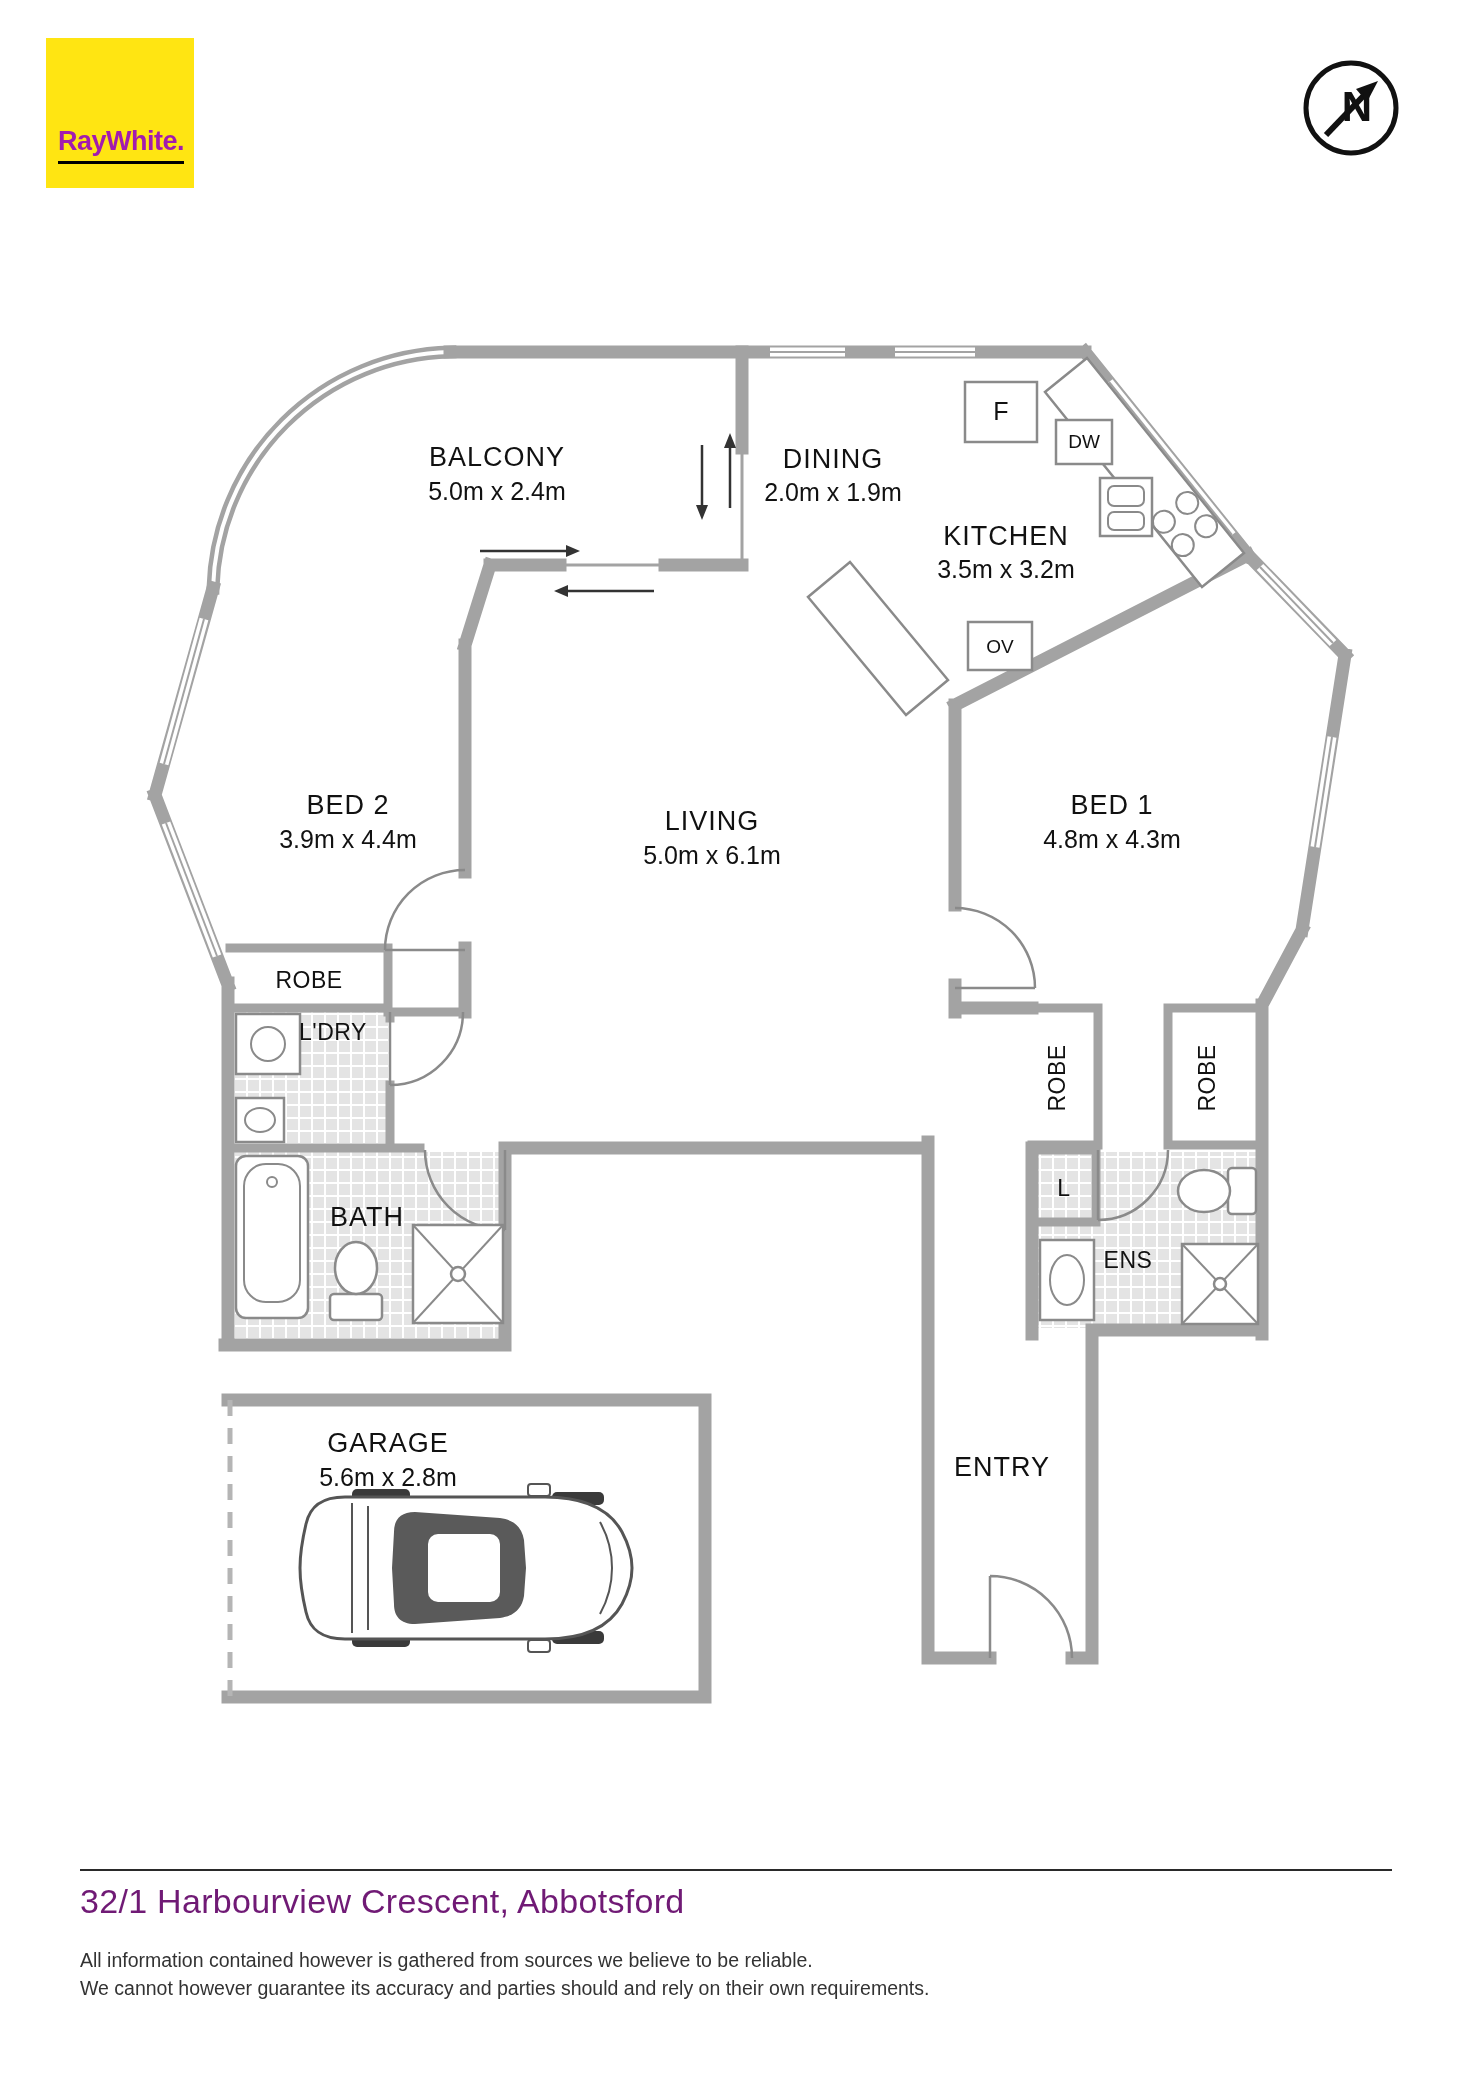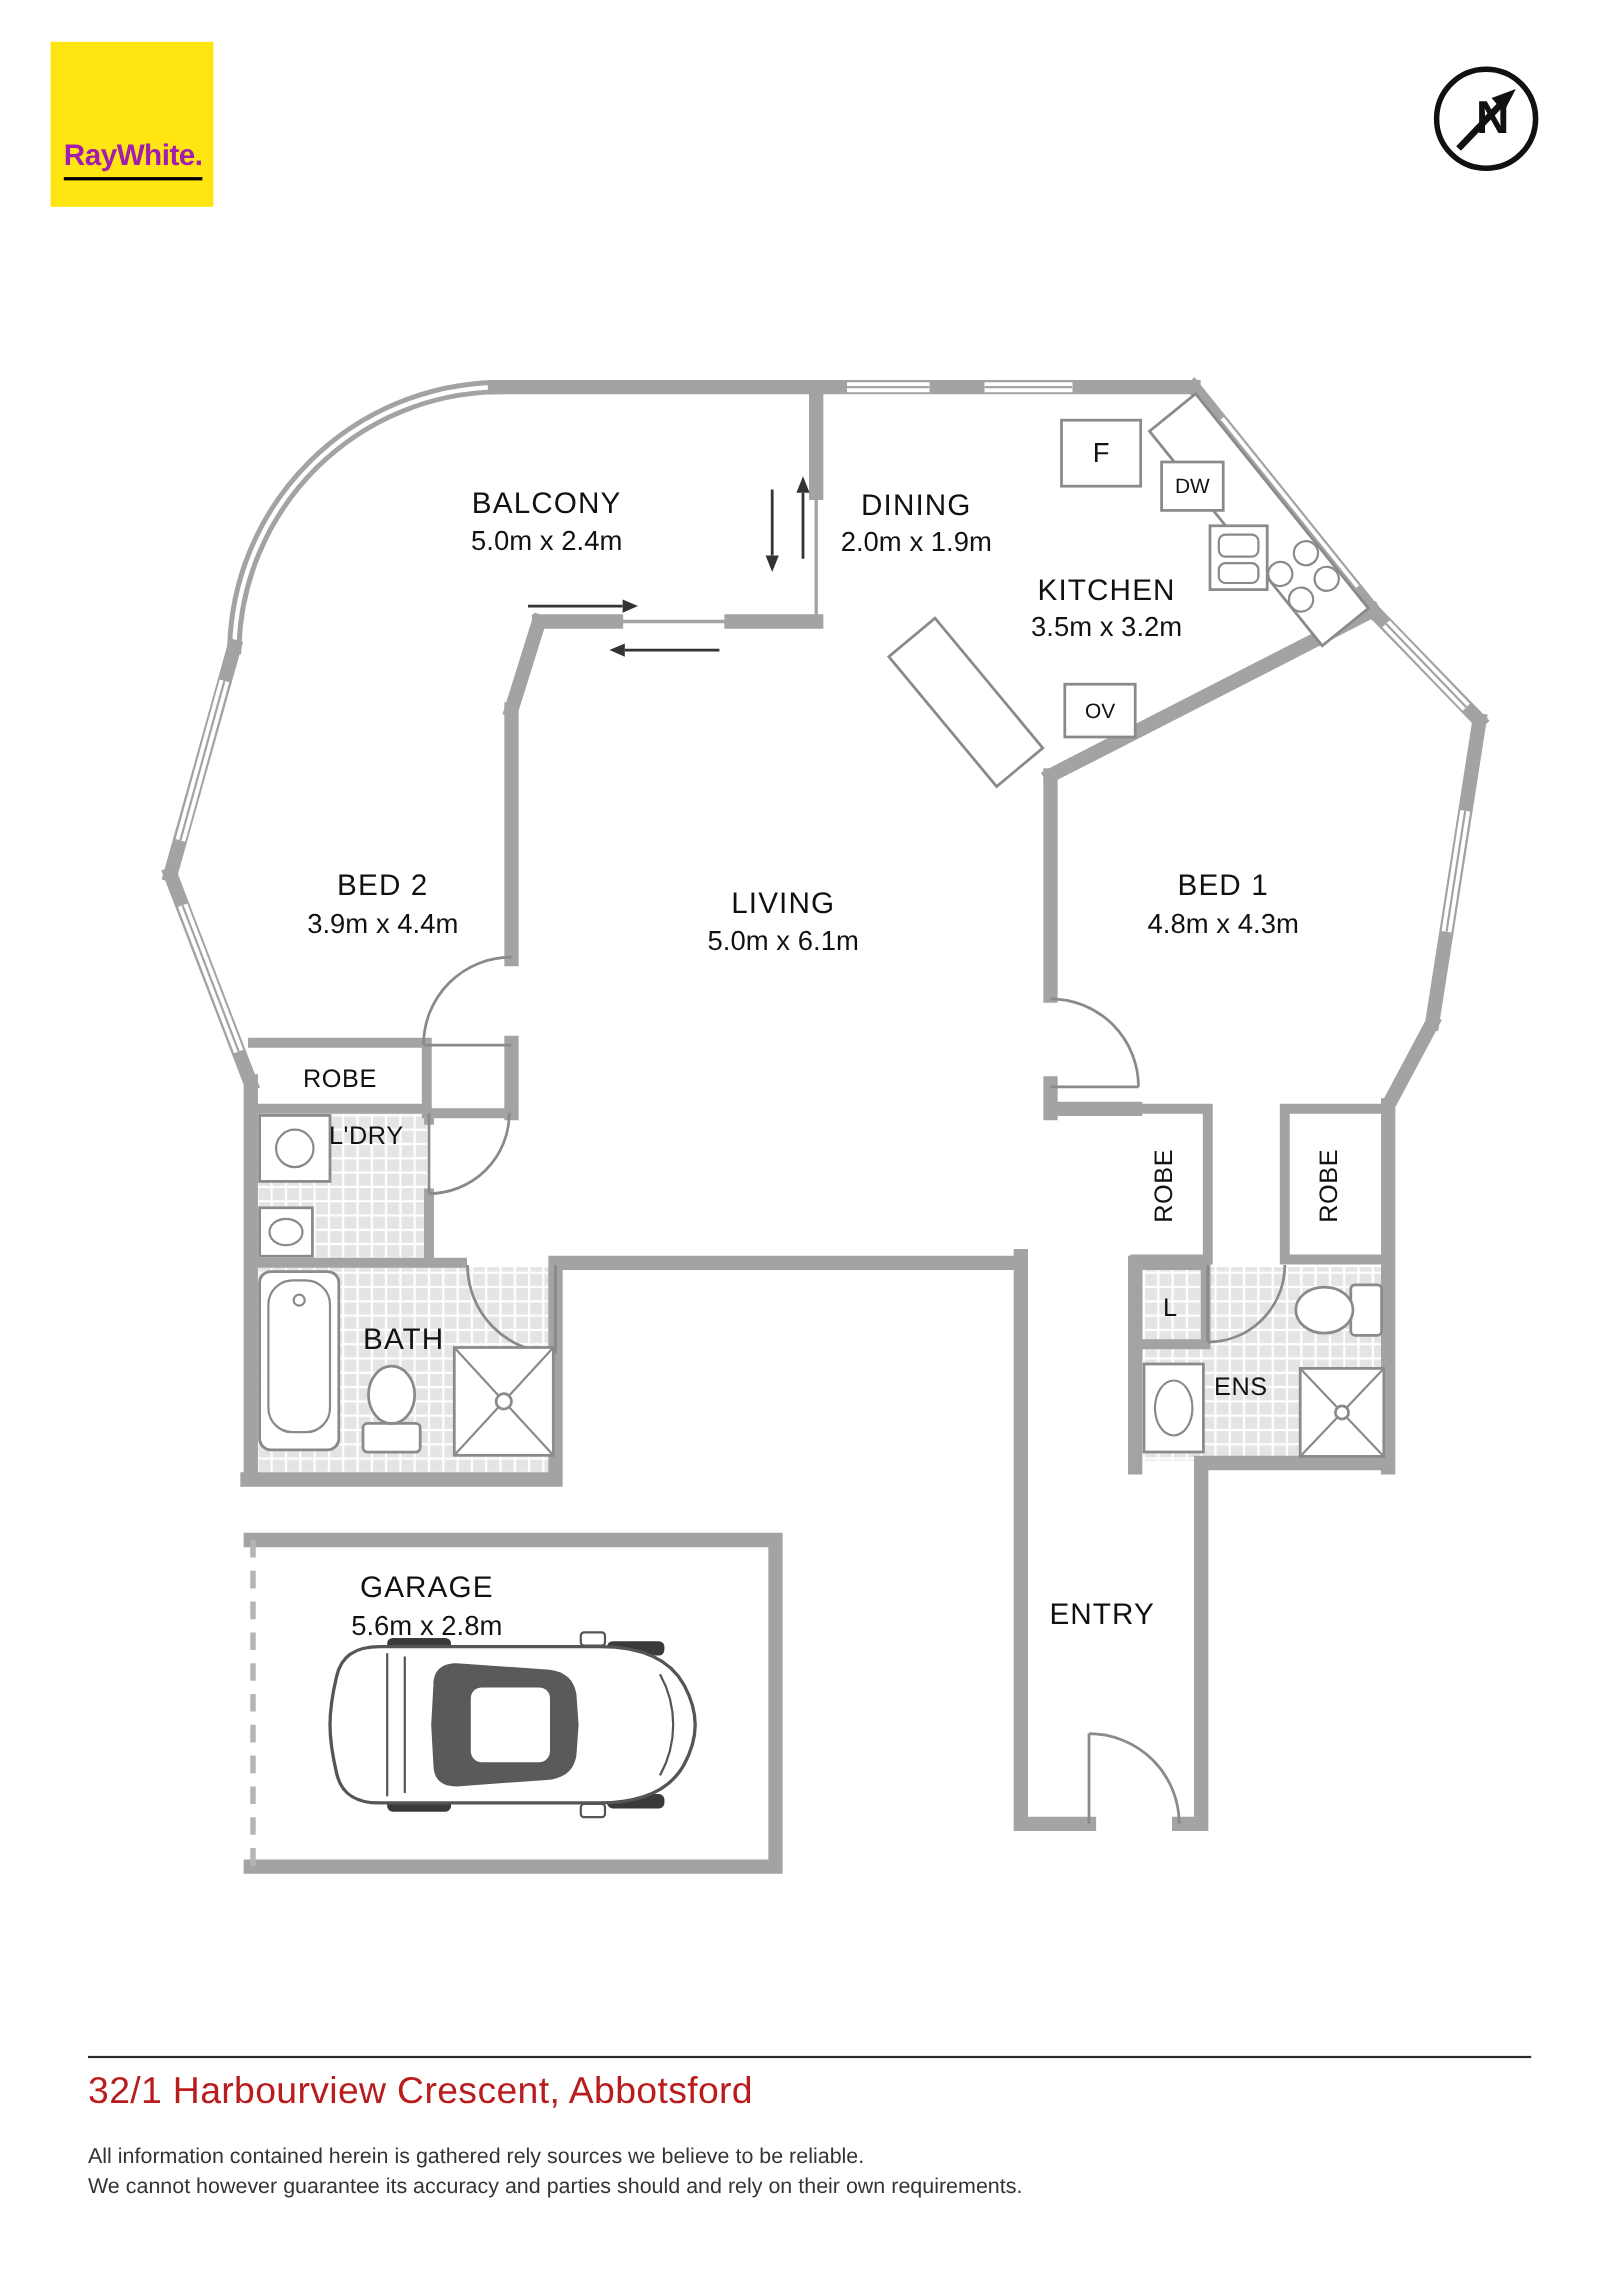--- a/index.html
+++ b/index.html
@@ -24,21 +24,21 @@
   .wall-9{stroke-width:9px;}
   .glass{stroke:#a3a3a3;stroke-width:3px;fill:none;}
   .win-white{stroke:#ffffff;stroke-width:9px;fill:none;stroke-linecap:butt;}
   .win-line{stroke:#a3a3a3;stroke-width:2px;fill:none;}
   .door{stroke:#8a8a8a;stroke-width:2.5px;fill:none;}
   .fix{stroke:#8a8a8a;stroke-width:2.5px;fill:#ffffff;}
   .fix-thin{stroke:#8a8a8a;stroke-width:2px;fill:none;}
   .arrow{stroke:#333;stroke-width:2.5px;fill:none;}
   .arrow-head{fill:#333;stroke:none;}
   .footer-rule{position:absolute;left:80px;top:1869px;width:1312px;height:2px;background:#2a2a2a;}
-  .address{position:absolute;left:80px;top:1882px;font-size:34px;color:#b91c1c;letter-spacing:0.3px;}
+  .address{position:absolute;left:80px;top:1882px;font-size:34px;color:#701a75;letter-spacing:0.3px;}
   .disclaimer{position:absolute;left:80px;top:1946px;font-size:19.5px;line-height:1.45;color:#333;}
 </style>
 </head>
 <body>
 
 <div class="logo">
   <div class="logo-text">RayWhite.</div>
 </div>
 
 <svg class="compass" viewBox="0 0 102 102">
@@ -278,15 +278,15 @@
     <text class="room-small" x="1215" y="1078" text-anchor="middle" transform="rotate(-90 1215 1078)">ROBE</text>
     <text class="room-small" x="1064" y="1196" text-anchor="middle">L</text>
     <text class="room-small" x="1128" y="1268" text-anchor="middle">ENS</text>
     <text class="room-name" x="1002" y="1476" text-anchor="middle">ENTRY</text>
   </g>
 </svg>
 
 <div class="footer-rule"></div>
 <div class="address">32/1 Harbourview Crescent, Abbotsford</div>
 <div class="disclaimer">
-  <div>All information contained herein is gathered rely sources we believe to be reliable.</div>
+  <div>All information contained however is gathered from sources we believe to be reliable.</div>
   <div>We cannot however guarantee its accuracy and parties should and rely on their own requirements.</div>
 </div>
 
 </body></html>

